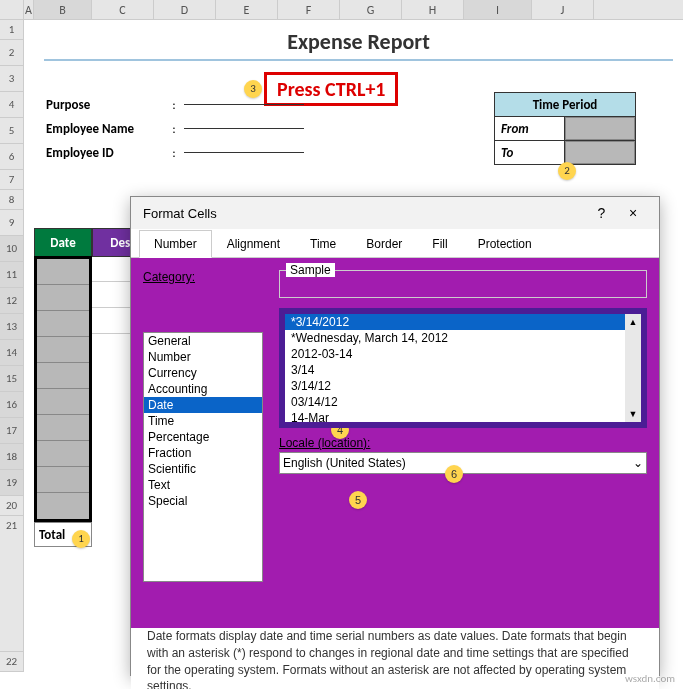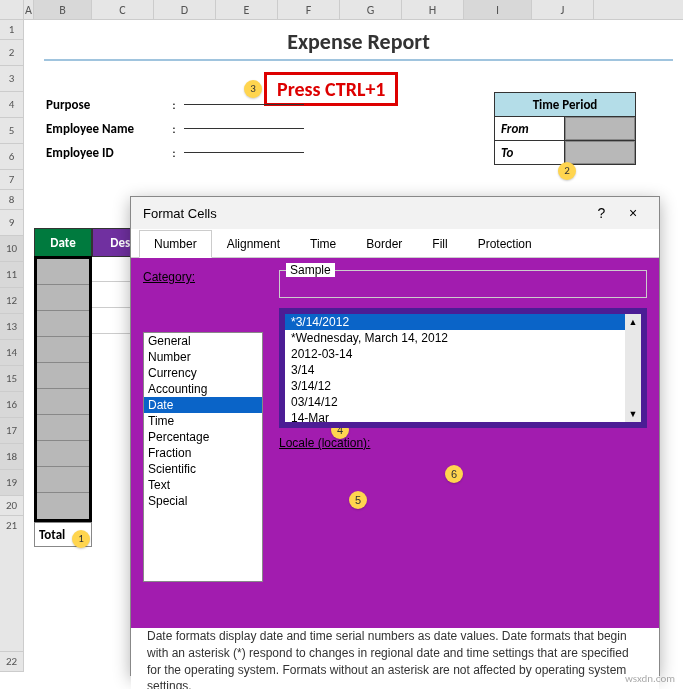--- a/index.html
+++ b/index.html
@@ -254,19 +254,23 @@
         <div class="type-item">3/14</div>
         <div class="type-item">3/14/12</div>
         <div class="type-item">03/14/12</div>
         <div class="type-item">14-Mar</div>
         <div class="type-scroll">
           <div class="up">▲</div>
           <div class="down">▼</div>
         </div>
       </div>
       <div class="locale-label">Locale (location):</div>
+      <div class="locale-select">
+        <span>English (United States)</span>
+        <span>⌄</span>
+      </div>
     </div>
   </div>
   <div class="help-text">Date formats display date and time serial numbers as date values. Date formats that begin with an asterisk (*) respond to changes in regional date and time settings that are specified for the operating system. Formats without an asterisk are not affected by operating system settings.</div>
 
 </div>
 
 <div class="watermark">wsxdn.com</div>
 
 </body></html>

